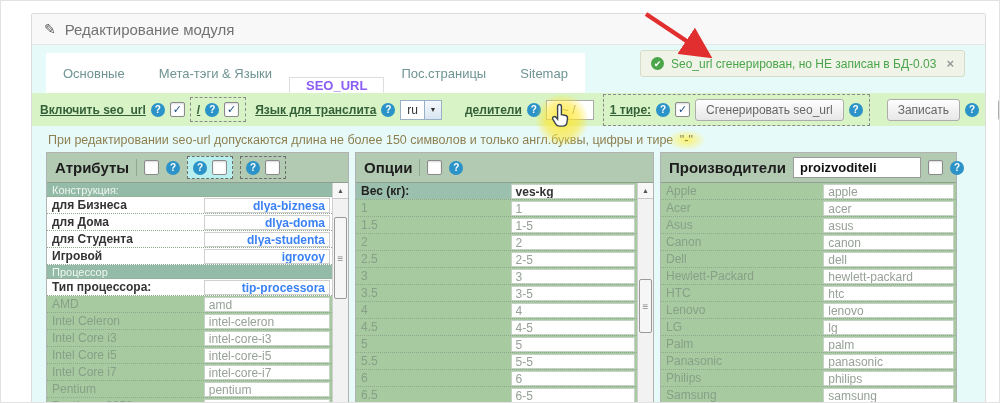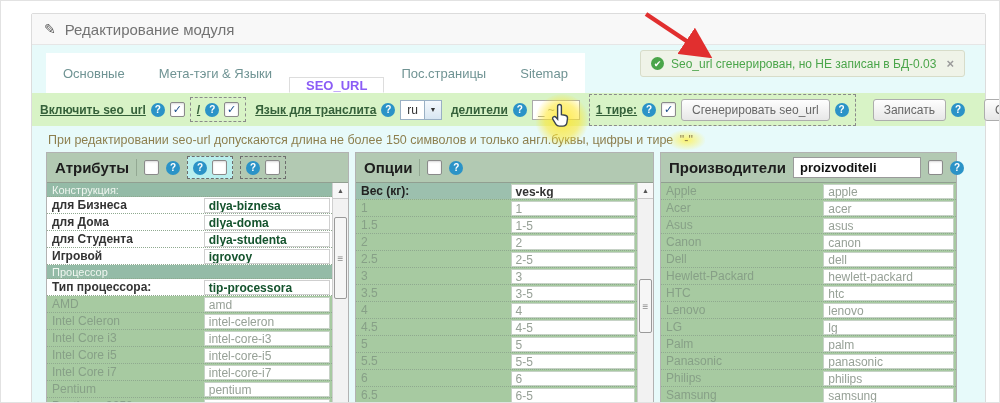--- a/index.html
+++ b/index.html
@@ -66,21 +66,21 @@
   .trow{display:flex;height:17px;box-sizing:border-box;border-bottom:1px dotted #8fa98f;align-items:center;}
   .trow .tlabel{flex:0 0 55%;box-sizing:border-box;padding:0 5px;font-size:12px;color:#87a087;
                 overflow:hidden;white-space:nowrap;}
   .trow .tvalue{flex:1;box-sizing:border-box;background:#fff;border:1px solid #c6d2c6;margin-right:2px;
                 height:15px;line-height:14px;font-size:12px;color:#97a197;padding:0 4px;
                 overflow:hidden;white-space:nowrap;cursor:text;}
   .trow.group{height:14px;background:#94bba7;}
   .trow.group .tlabel{flex:1;color:#f0f6f0;font-size:11px;}
   .trow.edited{background:#fff;}
   .trow.edited .tlabel{color:#333;font-weight:bold;}
-  .trow.edited .tvalue{color:#14532d;font-weight:bold;border-color:#cfcfcf;}
+  .trow.edited .tvalue{color:#3b82f6;font-weight:bold;border-color:#cfcfcf;text-align:right;}
   .trow.header .tlabel{background:#9cc0ae;color:#222;font-weight:bold;align-self:stretch;line-height:17px;}
   .trow.header .tvalue{color:#333;font-weight:bold;}
   
   .vscroll{position:absolute;top:30px;right:0;bottom:0;width:16px;background:#f2f2f2;
            border-left:1px solid #cfcfcf;box-sizing:border-box;}
   .vs-btn{height:15px;background:#f7f7f7;border-bottom:1px solid #c9c9c9;text-align:center;
           font-size:7px;line-height:15px;color:#555;cursor:pointer;}
   .vs-thumb{position:absolute;left:1px;right:1px;border:1px solid #9a9a9a;background:#f6f6f6;
             border-radius:2px;text-align:center;color:#8a8a8a;font-size:10px;cursor:grab;
             display:flex;align-items:center;justify-content:center;}
@@ -130,21 +130,21 @@
           <span class="cbx checked">✓</span>
         </span>
 
         <span class="tlab" style="margin-left:4px">Язык для транслита</span>
         <span class="helpicon">?</span>
         <span class="selbox">
           <span class="selval">ru</span>
           <span class="selarr">▼</span>
         </span>
 
-        <span class="tlab" style="margin-left:4px">делители</span>
+        <span class="tlab" style="margin-left:18px">делители</span>
         <span class="helpicon">?</span>
         <input class="txtin" value="_ ~ /" style="">
 
         <span class="dashed" style="margin-left:4px">
           <span class="tlab">1 тире:</span>
           <span class="helpicon">?</span>
           <span class="cbx checked">✓</span>
           <button class="btn">Сгенерировать seo_url</button>
           <span class="helpicon">?</span>
         </span>

